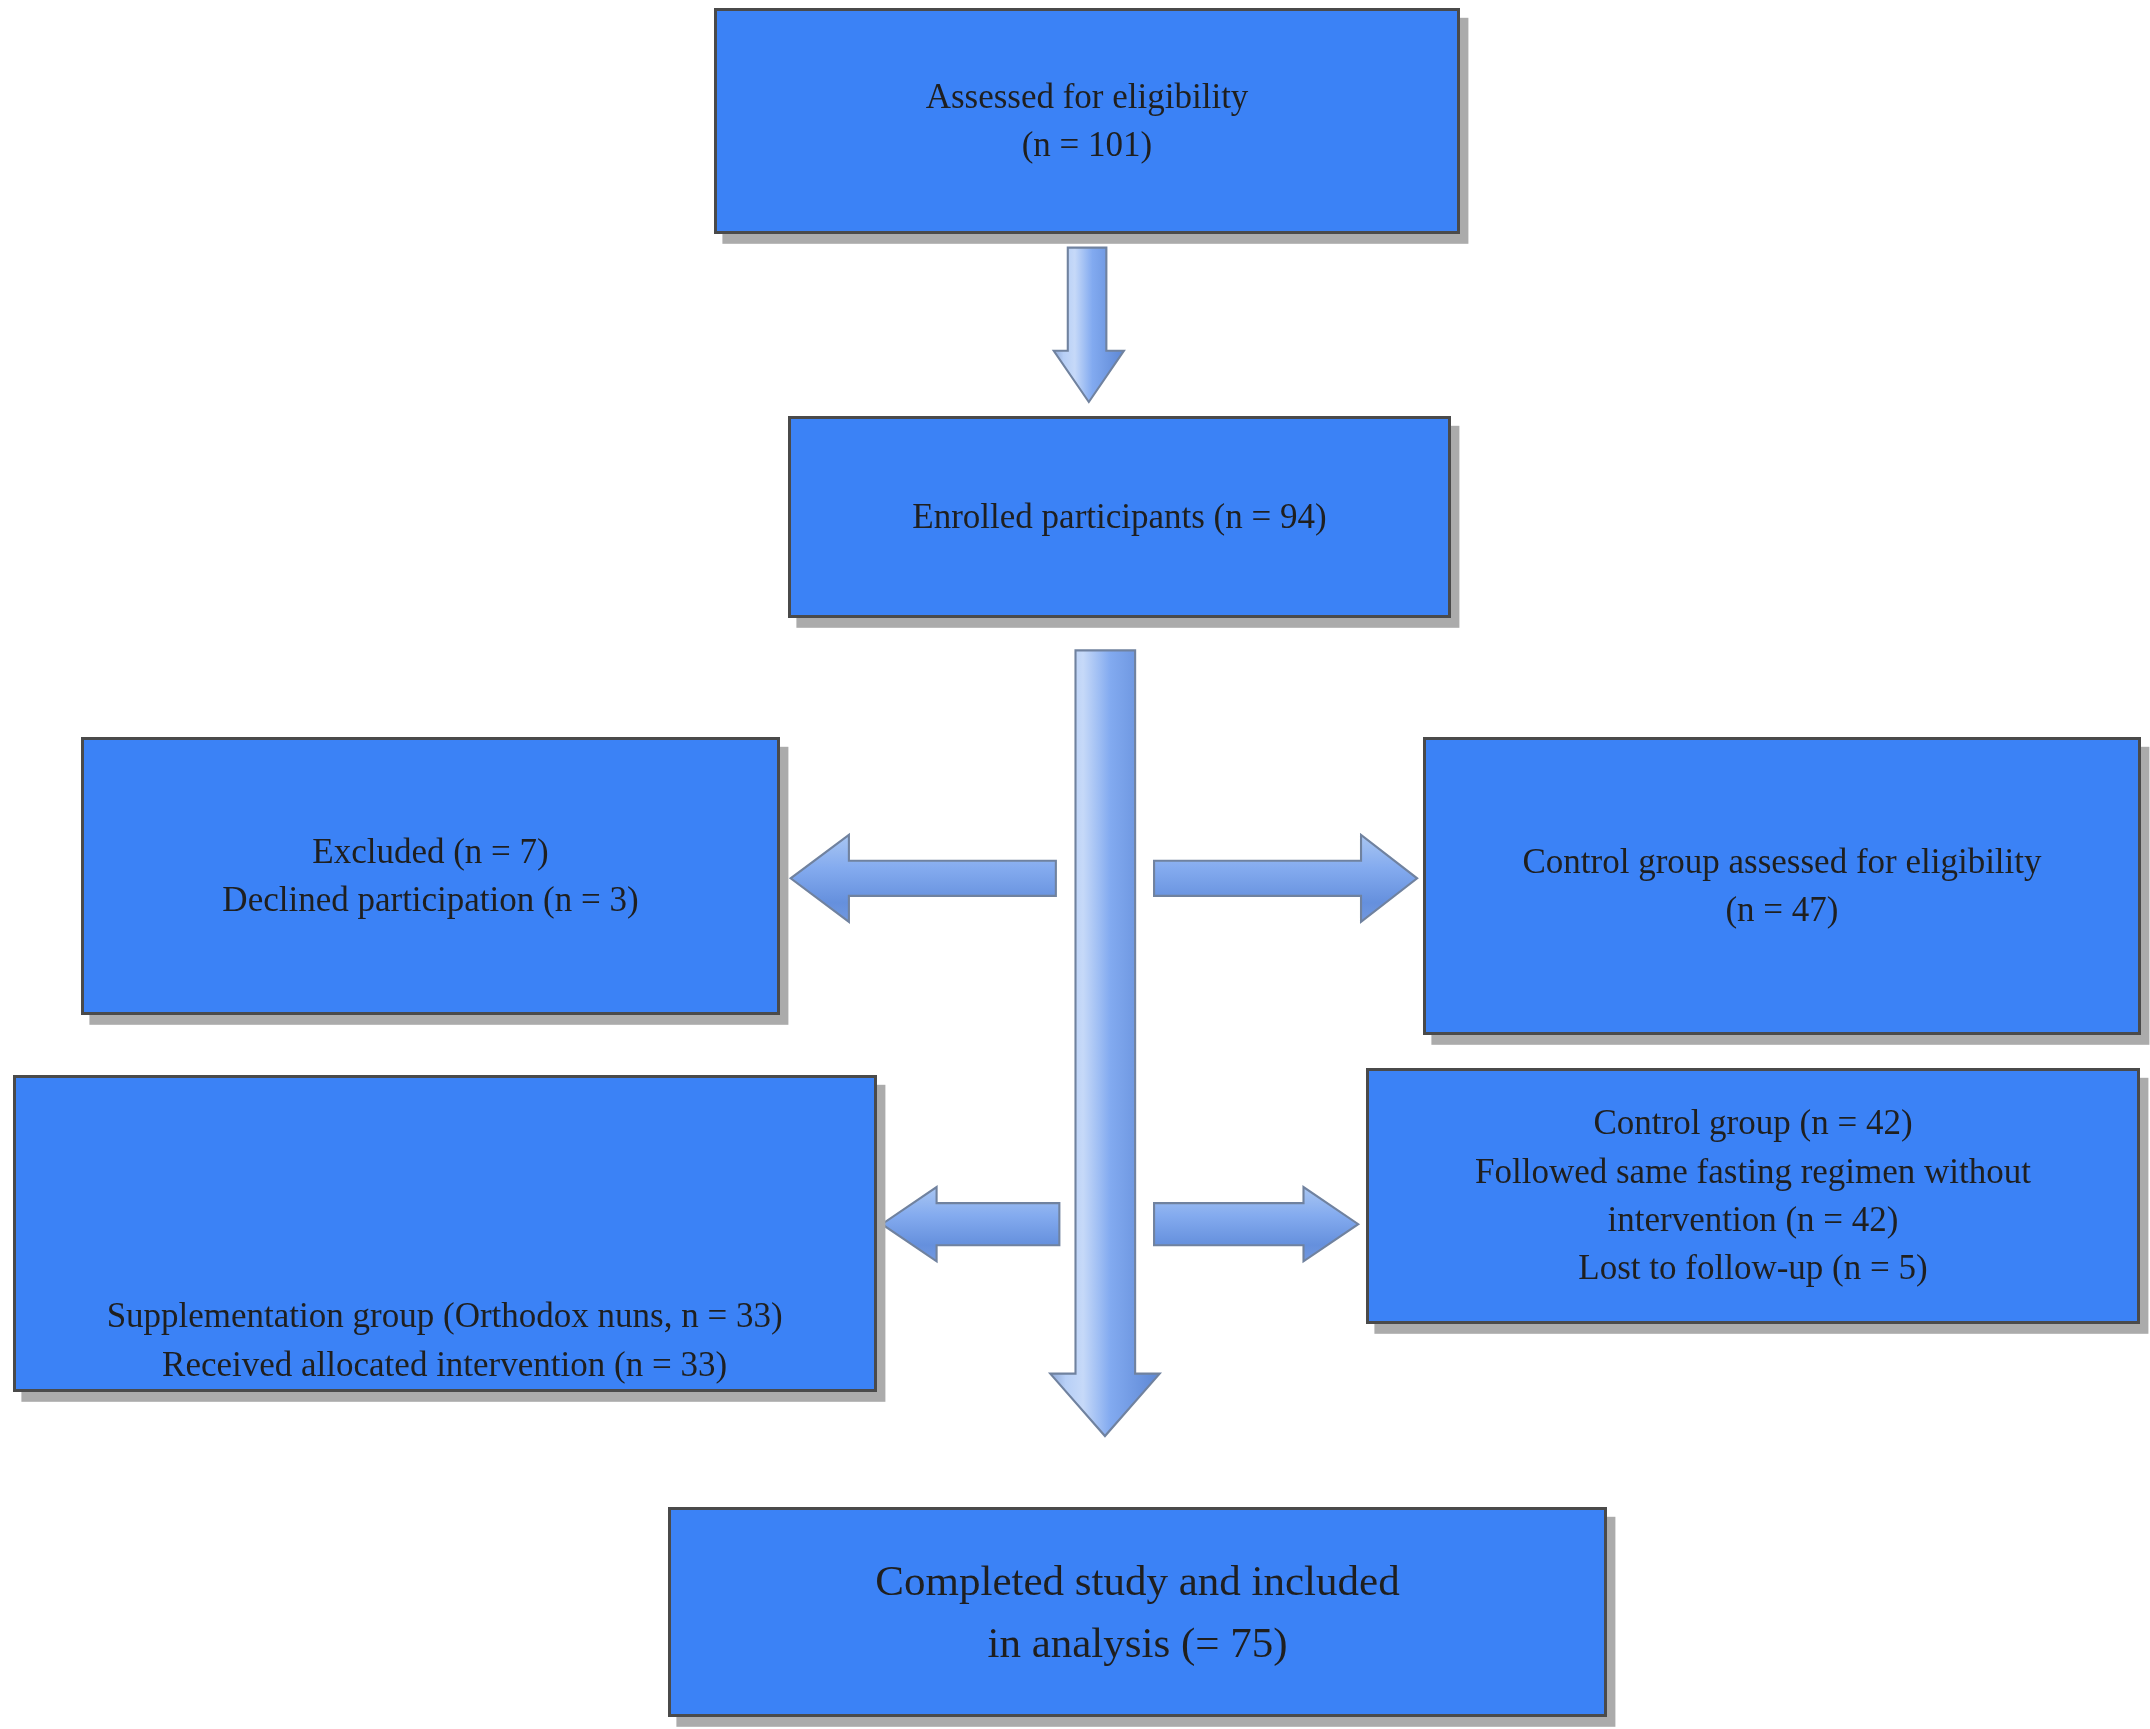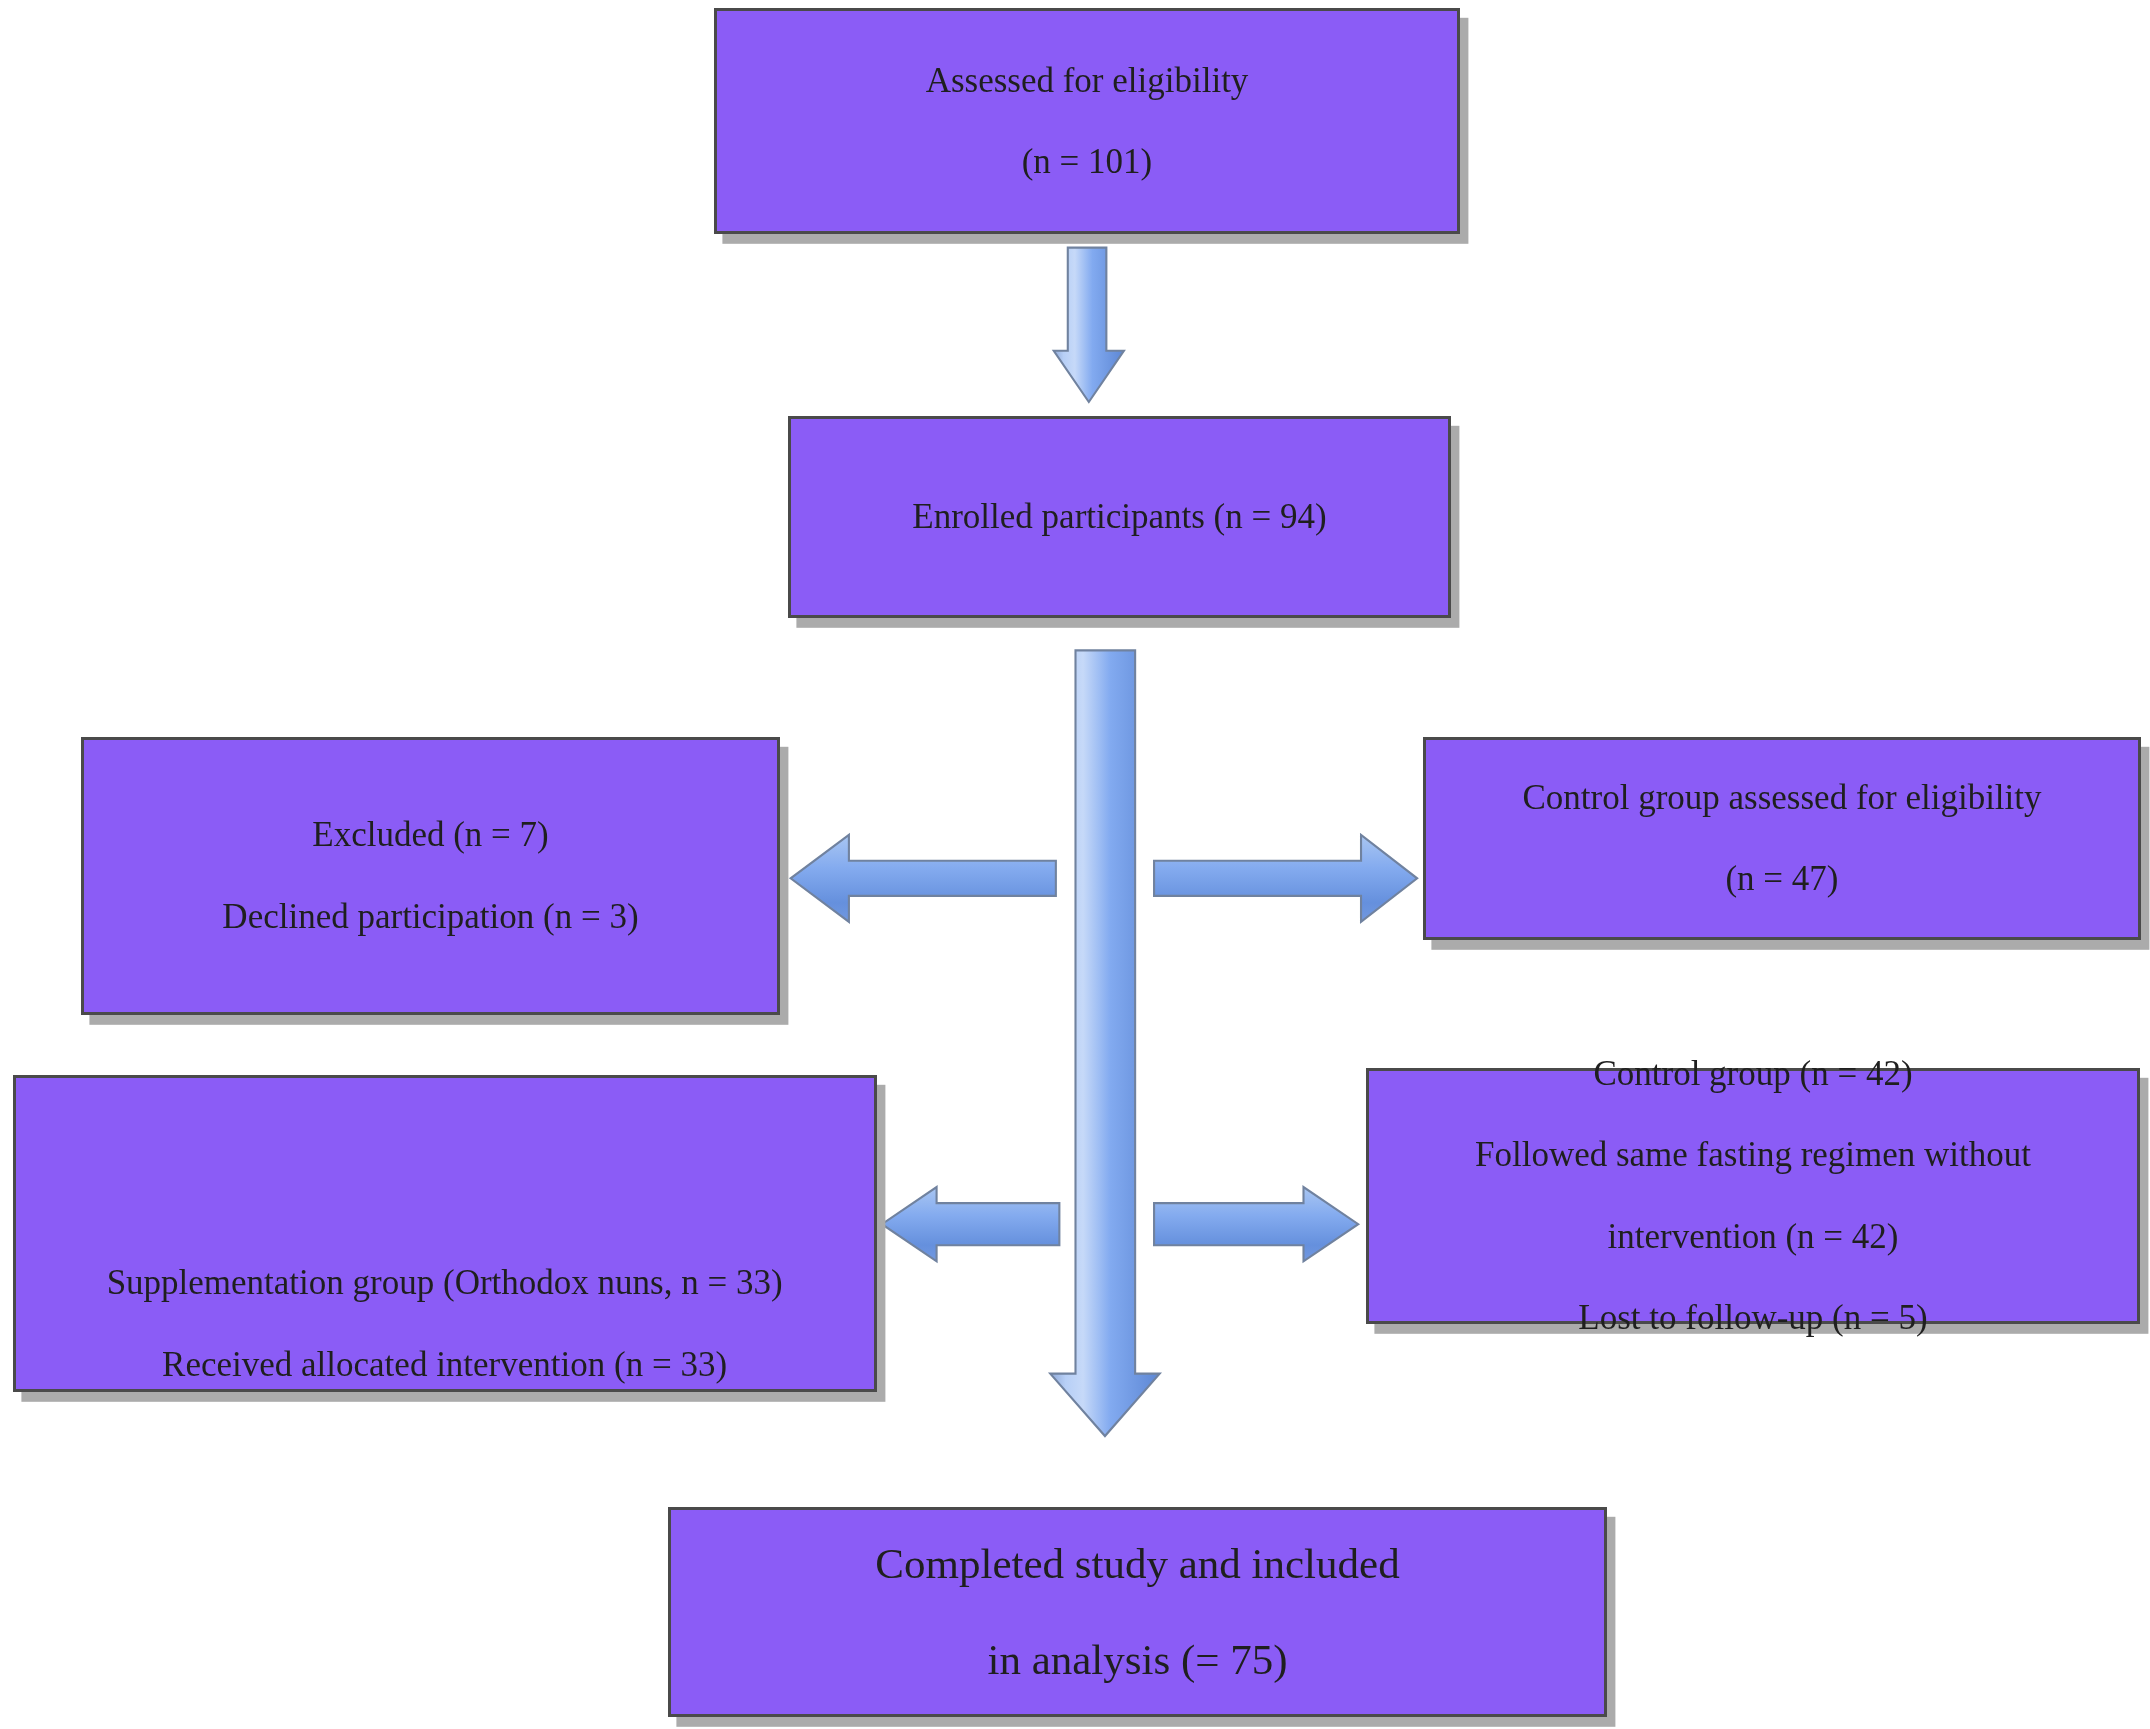--- a/index.html
+++ b/index.html
@@ -13,29 +13,28 @@
     overflow: hidden;
   }
   .arrows-layer {
     position: absolute;
     left: 0; top: 0;
     width: 2151px; height: 1730px;
   }
   .box {
     position: absolute;
     box-sizing: border-box;
-    background: #8b5cf6;
+    background: #3b82f6;
     border: 3.5px solid #4a4a4a;
     box-shadow: 8.4px 9.8px 0 #ababab;
     display: flex;
     flex-direction: column;
     justify-content: center;
     align-items: center;
     text-align: center;
-    gap: 33px;
   }
   .box .line {
     font-size: 35px;
     line-height: 1.38;
     white-space: nowrap;
   }
   .box.large .line {
     font-size: 43px;
     line-height: 1.45;
   }
@@ -82,21 +81,21 @@
 
   <div class="box" style="left:765px; top:416px; width:663px; height:202px;margin-left:23px;">
     <div class="line">Enrolled participants (n = 94)</div>
   </div>
 
   <div class="box" style="left:81px; top:737px; width:699px; height:278px;">
     <div class="line">Excluded (n = 7)</div>
     <div class="line">Declined participation (n = 3)</div>
   </div>
 
-  <div class="box" style="left:1423px; top:737px; width:718px; height:203px;">
+  <div class="box" style="left:1423px; top:737px; width:718px; height:298px;">
     <div class="line">Control group assessed for eligibility</div>
     <div class="line">(n = 47)</div>
   </div>
 
   <div class="box" style="left:12.6px; top:1075px; width:864px; height:317px;justify-content:flex-end;">
     <div class="line">Supplementation group (Orthodox nuns, n = 33)</div>
     <div class="line">Received allocated intervention (n = 33)</div>
   </div>
 
   <div class="box" style="left:1366px; top:1068px; width:774px; height:256px;">

